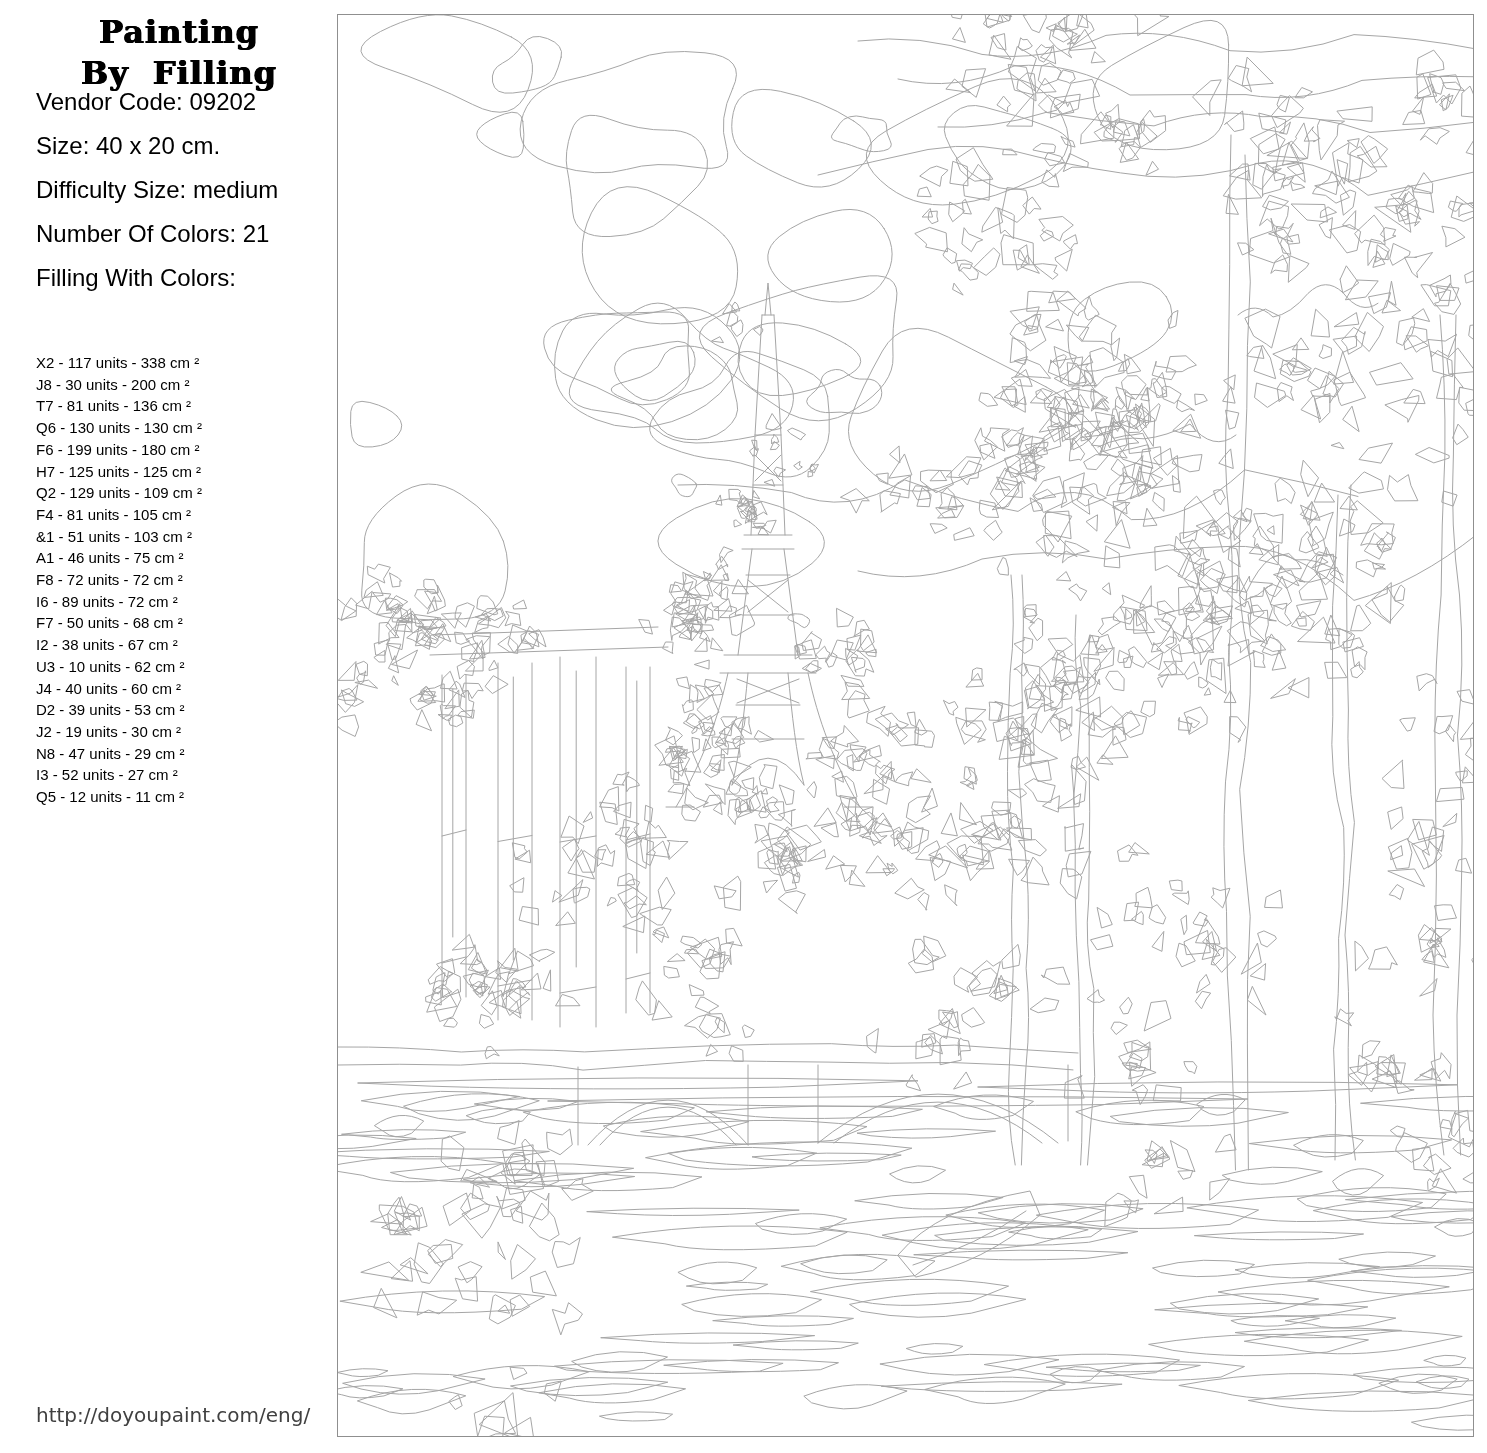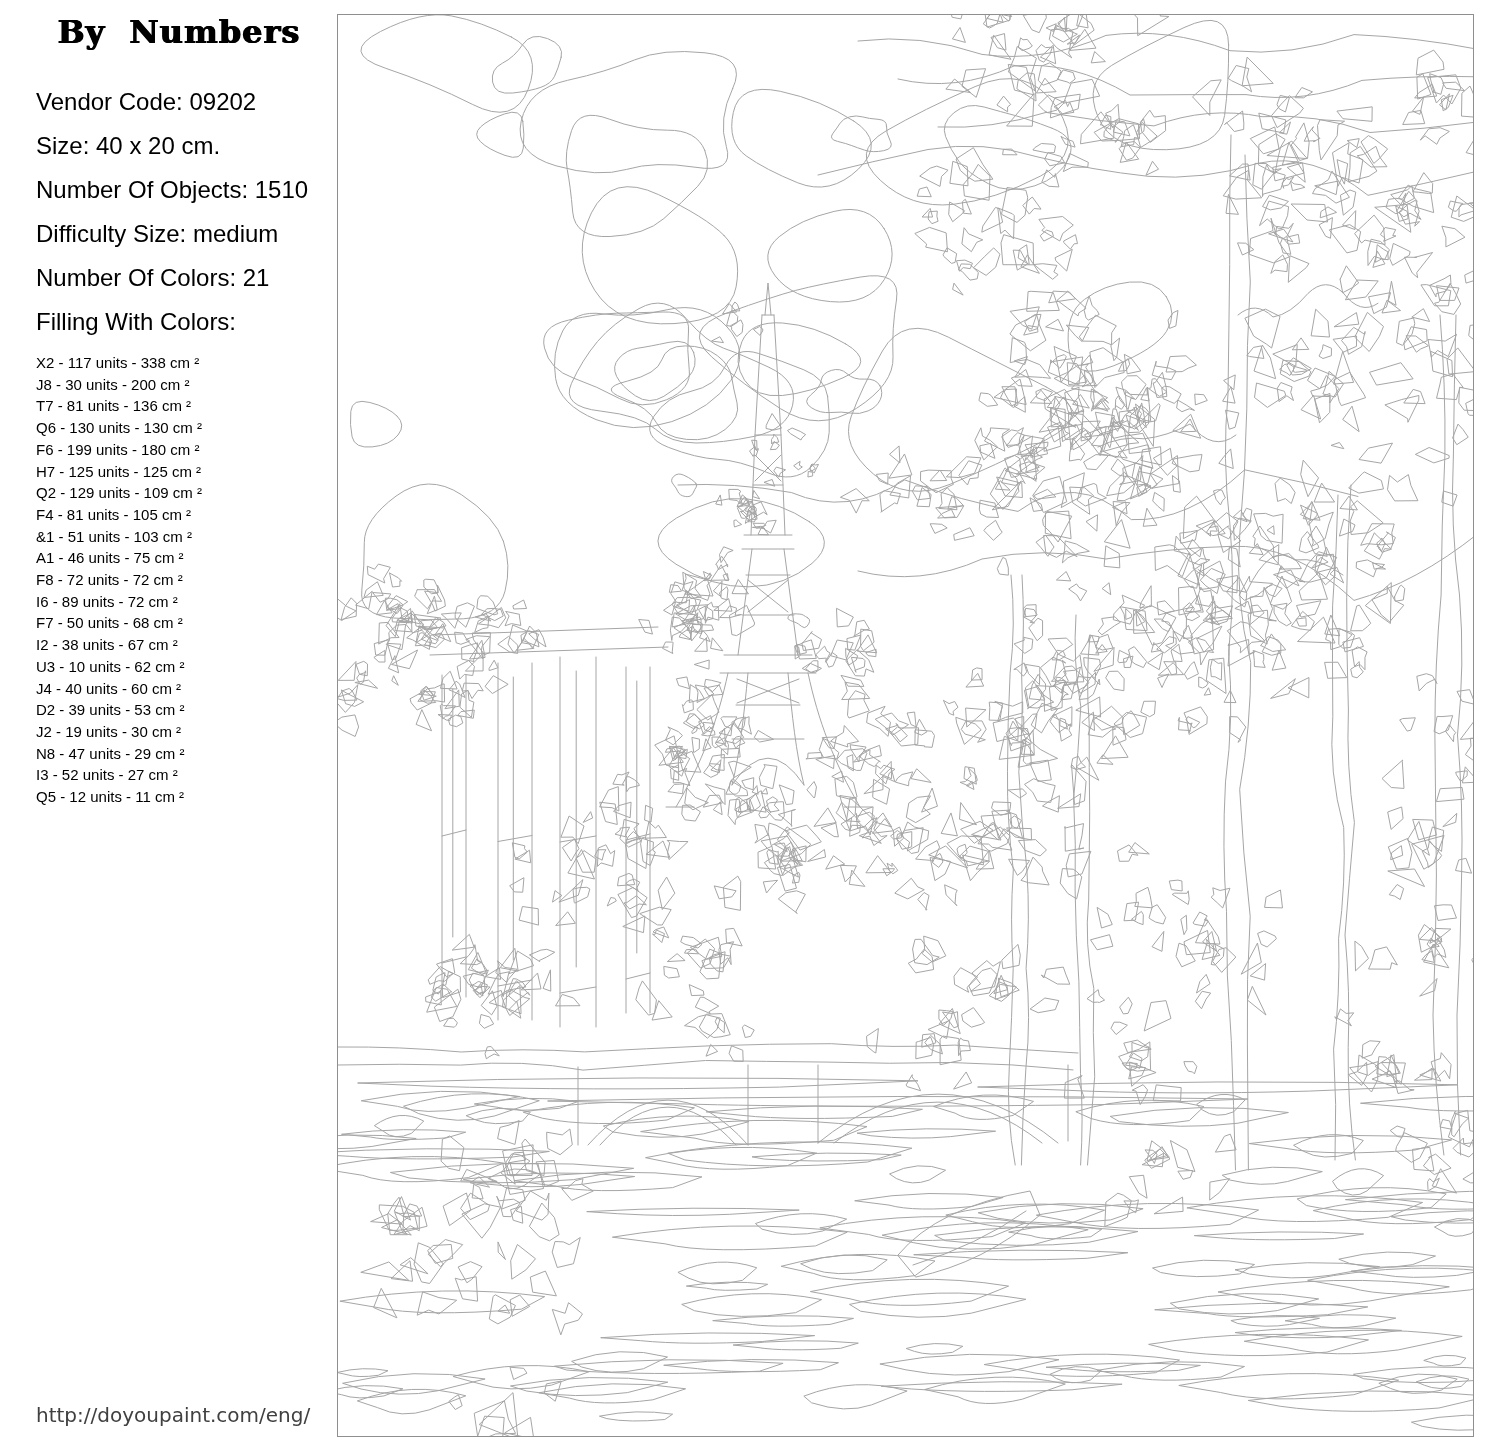--- a/index.html
+++ b/index.html
@@ -46,26 +46,26 @@
     background:#fff;
   }
   .canvas svg { display:block; width:100%; height:100%; }
   .canvas path { fill:none; stroke-width:1; stroke-linejoin:round; stroke-linecap:round; }
 </style>
 </head>
 <body>
 
 <aside class="sidebar">
   <h1 class="title">
-    <span>By  Numbers</span>
+    <span>Painting</span>
+    <span>By  Filling</span>
   </h1>
   <div class="infoblock">
     <p>Vendor Code: 09202</p>
     <p>Size: 40 x 20 cm.</p>
-    <p>Number Of Objects: 1510</p>
     <p>Difficulty Size: medium</p>
     <p>Number Of Colors: 21</p>
     <p>Filling With Colors:</p>
   </div>
   <ul class="colorslist">
       <li>X2 - 117 units - 338 cm ²</li>
       <li>J8 - 30 units - 200 cm ²</li>
       <li>T7 - 81 units - 136 cm ²</li>
       <li>Q6 - 130 units - 130 cm ²</li>
       <li>F6 - 199 units - 180 cm ²</li>

